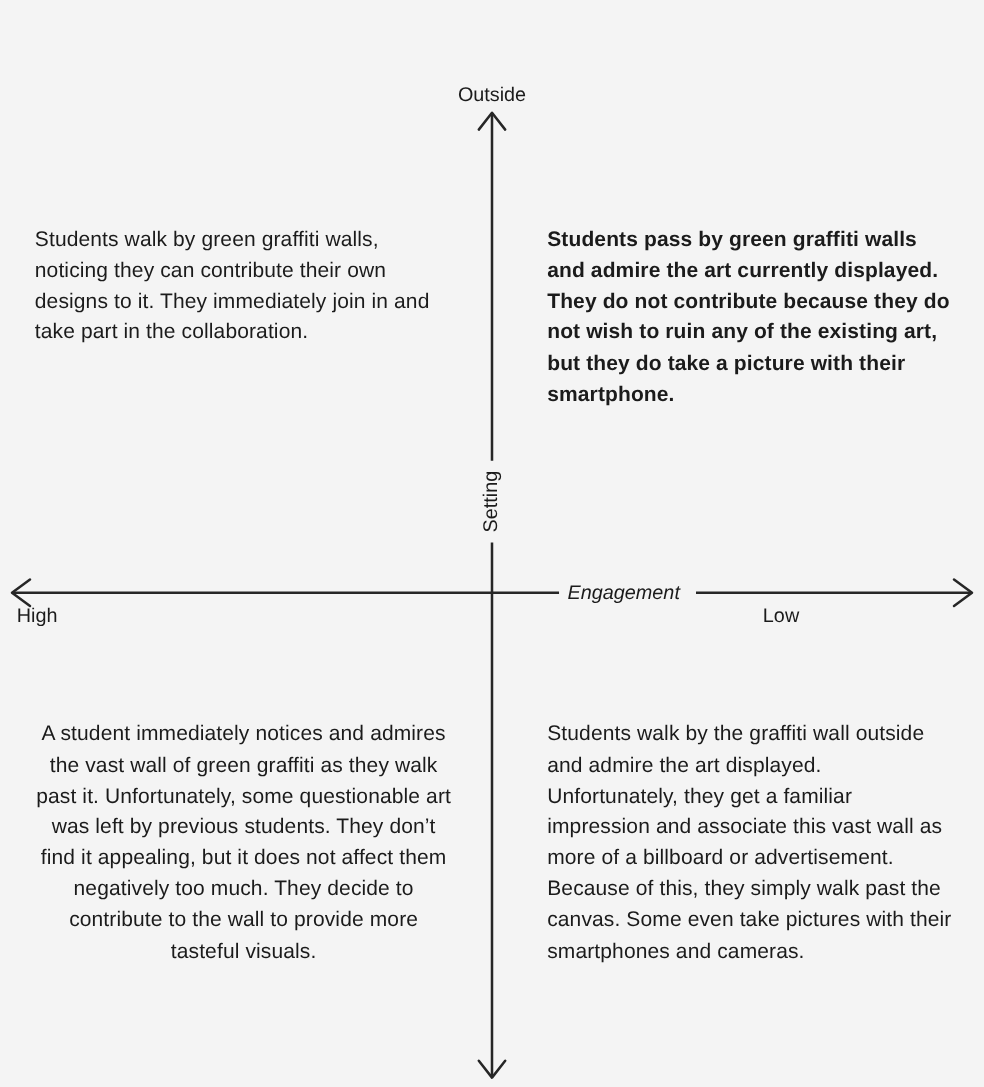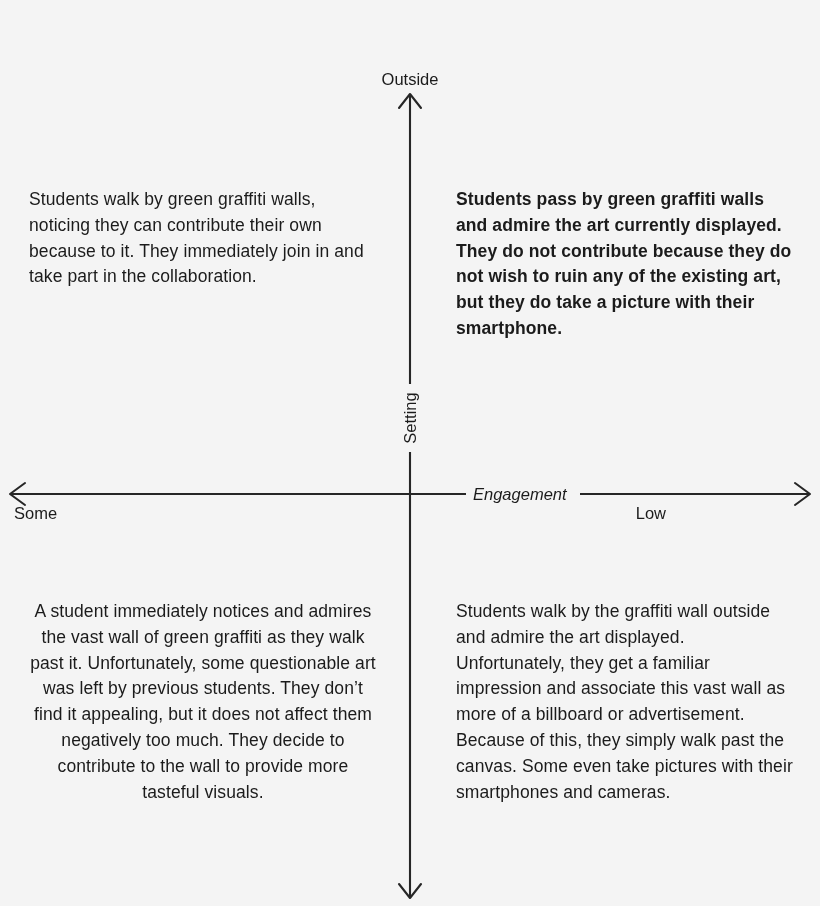--- a/index.html
+++ b/index.html
@@ -132,29 +132,29 @@
     <line x1="580" y1="462" x2="809" y2="462" stroke="#262626" stroke-width="2.1"></line>
 
     <polyline points="25,451 10,462 25,473" fill="none" stroke="#262626" stroke-width="2.1" stroke-linecap="round" stroke-linejoin="round"></polyline>
     <polyline points="795,451 810,462 795,473" fill="none" stroke="#262626" stroke-width="2.1" stroke-linecap="round" stroke-linejoin="round"></polyline>
   </svg>
 
   <div class="axis-label" id="label-outside">Outside</div>
 
   <div class="axis-label" id="label-inside">Inside</div>
 
-  <div class="axis-label" id="label-high">Some</div>
+  <div class="axis-label" id="label-high">High</div>
 
   <div class="axis-label" id="label-low">Low</div>
 
   <div class="axis-title" id="title-engagement">Engagement</div>
 
   <div class="axis-title" id="title-setting">Setting</div>
 
-  <div class="quadrant" id="quadrant-top-left">Students walk by green graffiti walls, noticing they can contribute their own because to it. They immediately join in and take part in the collaboration.</div>
+  <div class="quadrant" id="quadrant-top-left">Students walk by green graffiti walls, noticing they can contribute their own designs to it. They immediately join in and take part in the collaboration.</div>
 
   <div class="quadrant" id="quadrant-top-right">Students pass by green graffiti walls and admire the art currently displayed. They do not contribute because they do not wish to ruin any of the existing art, but they do take a picture with their smartphone.</div>
 
   <div class="quadrant" id="quadrant-bottom-left">A student immediately notices and admires the vast wall of green graffiti as they walk past it. Unfortunately, some questionable art was left by previous students. They don’t find it appealing, but it does not affect them negatively too much. They decide to contribute to the wall to provide more tasteful visuals.</div>
 
   <div class="quadrant" id="quadrant-bottom-right">Students walk by the graffiti wall outside and admire the art displayed. Unfortunately, they get a familiar impression and associate this vast wall as more of a billboard or advertisement. Because of this, they simply walk past the canvas. Some even take pictures with their smartphones and cameras.</div>
 
 </div>
 
 </body></html>

